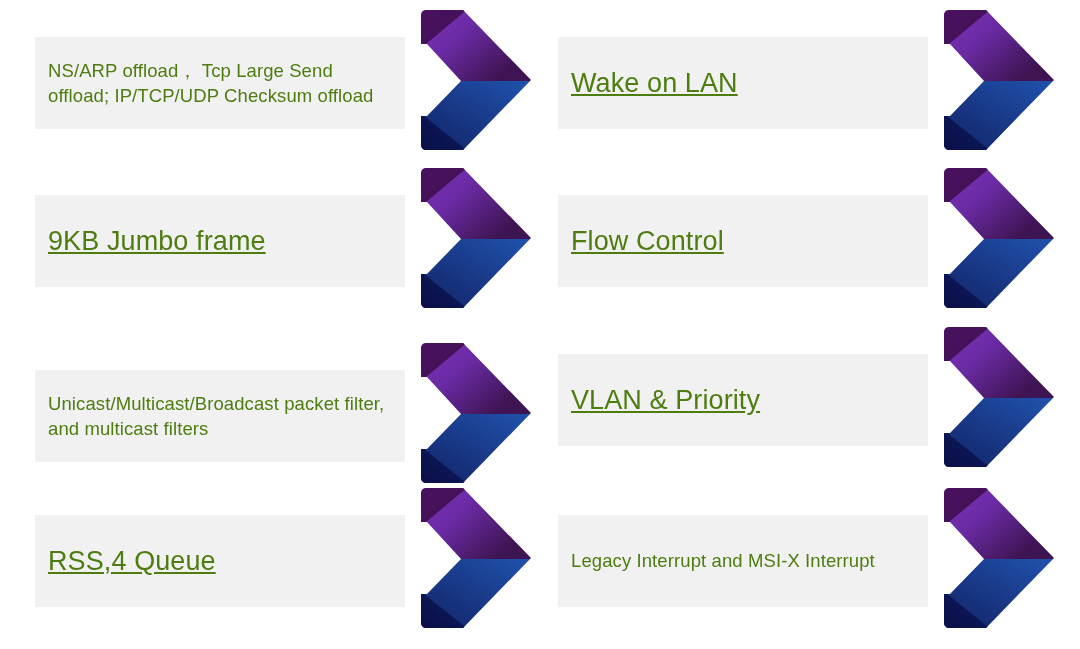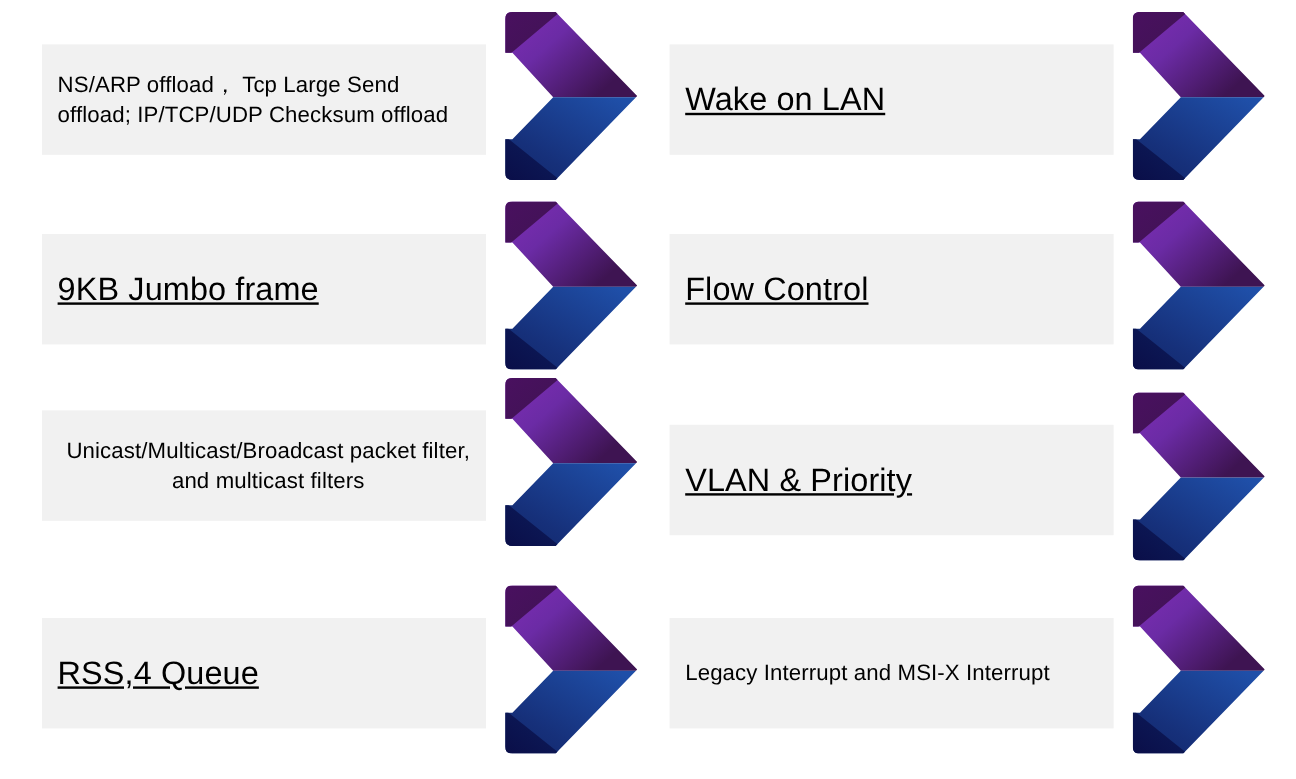--- a/index.html
+++ b/index.html
@@ -38,21 +38,21 @@
     width: 370px;
     height: 92px;
     background: #f1f1f1;
     display: flex;
     align-items: center;
     box-sizing: border-box;
     padding: 0 6px 0 13px;
   }
 
   .label-text {
-    color: #000000;
+    color: #4d7c0f;
     letter-spacing: 0.1px;
     white-space: pre-line;
   }
 
   
   .size-lg .label-text {
     font-size: 27px;
     line-height: 1.26;
     font-weight: 400;
     text-decoration: underline;
@@ -262,21 +262,21 @@
 
       <rect x="0" y="73" width="150" height="77" fill="url(#gb3)"></rect>
 
       <path d="M 36 0 H 86 L 36 42 Z" fill="url(#gpf3)"></path>
 
       <path d="M 36 144 H 86 L 36 104 Z" fill="url(#gbf3)"></path>
     </g>
   </svg>
       </div>
     </div>
-    <div class="feature-item size-sm" style="left: 35px; top: 308px; text-align: center;">
+    <div class="feature-item size-sm" style="left: 35px; top: 336px;">
       <div class="label-plate">
         <span class="label-text">Unicast/Multicast/Broadcast packet filter, and multicast filters</span>
       </div>
       <div class="chevron">
   <svg viewBox="0 0 150 150">
     <defs>
       <linearGradient id="gp4" x1="0" y1="0" x2="1" y2="0.55">
         <stop offset="0%" stop-color="#8B2FBF"></stop>
         <stop offset="55%" stop-color="#6B2BA5"></stop>
         <stop offset="100%" stop-color="#3E1452"></stop>

